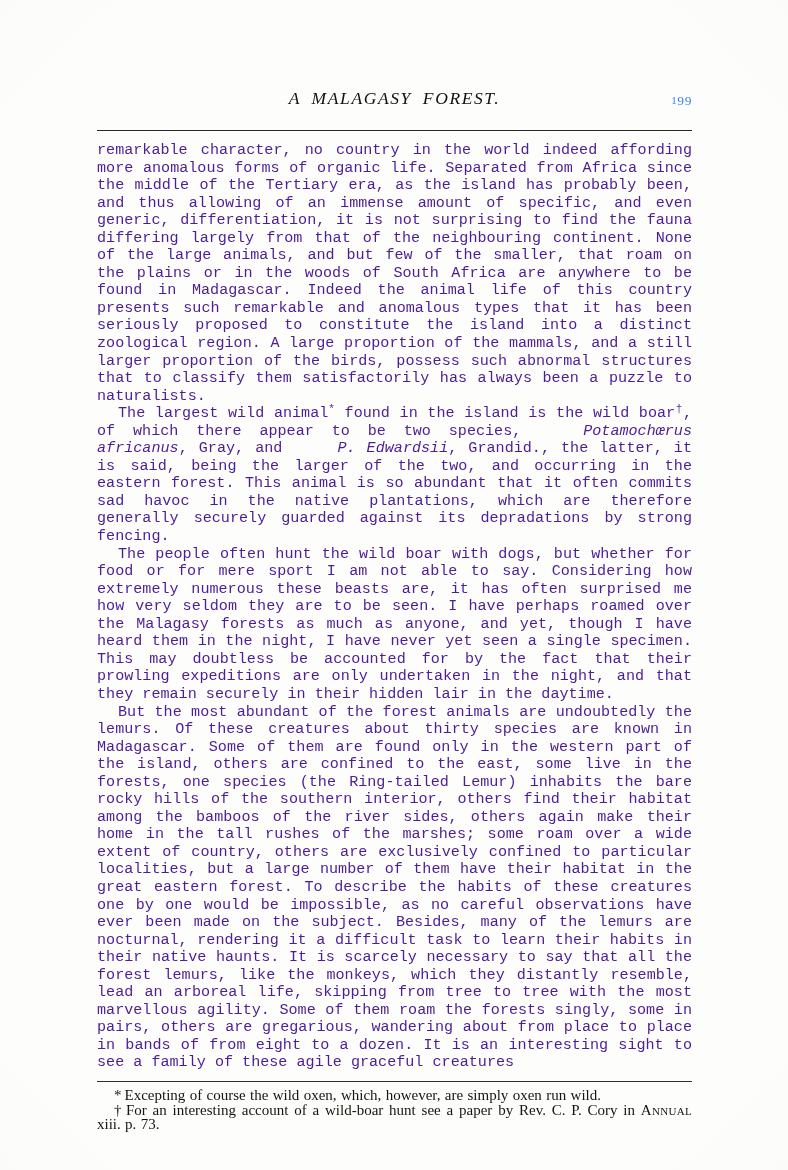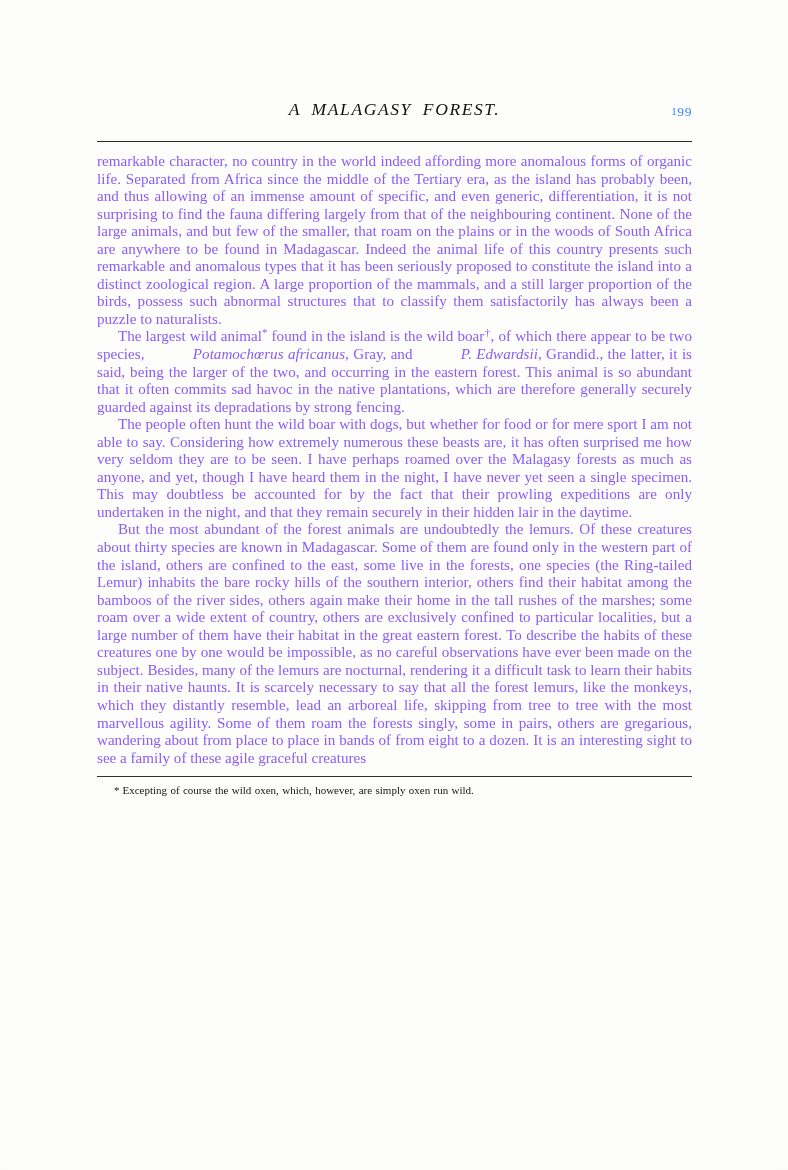--- a/index.html
+++ b/index.html
@@ -22,21 +22,21 @@
     position: absolute;
     inset: 0;
     background:
       radial-gradient(ellipse 120% 100% at 50% 50%, rgba(255,255,255,0) 55%, rgba(120,115,105,0.055) 100%);
     pointer-events: none;
   }
 
   .content {
     position: absolute;
     left: 97px;
-    top: 11px;
+    top: 0;
     width: 595px;
   }
 
   
   .runhead {
     position: relative;
     height: 36px;
     margin-top: 88px;
   }
   .runhead-title {
@@ -73,21 +73,22 @@
   }
 
   
   .body-text p {
     margin: 0;
     font-size: 15.1px;
     line-height: 17.55px;
     text-align: justify;
     text-indent: 21px;
     letter-spacing: 0.01px;
-    color: #8b5cf6;
+    color: #4c1d95;
+    font-family: Liberation Mono, monospace;
     -webkit-font-smoothing: antialiased;
   }
   .body-text p.no-indent {
     text-indent: 0;
   }
   .body-text i {
     font-style: italic;
     margin-left: 44px;
   }
   sup.fn {
@@ -100,21 +101,21 @@
   .rule-foot {
     width: 100%;
     height: 0;
     border-top: 1.4px solid #1b1916;
     margin-top: 9px;
     margin-bottom: 6px;
     opacity: 0.9;
   }
   .footnotes p {
     margin: 0;
-    font-size: 11px;
+    font-size: 15px;
     line-height: 14.6px;
     text-align: justify;
     text-indent: 17px;
     color: #16150f;
     word-spacing: 0.6px;
   }
   .footnotes .smallcaps {
     font-variant: small-caps;
     letter-spacing: 0.3px;
   }
@@ -141,16 +142,17 @@
       <p class="no-indent">remarkable character, no country in the world indeed affording more anomalous forms of organic life. Separated from Africa since the middle of the Tertiary era, as the island has probably been, and thus allowing of an immense amount of specific, and even generic, differentiation, it is not surprising to find the fauna differing largely from that of the neighbouring continent.   None of the large animals, and but few of the smaller, that roam on the plains or in the woods of South Africa are anywhere to be found in Madagascar.   Indeed the animal life of this country presents such remarkable and anomalous types that it has been seriously proposed to constitute the island into a distinct zoological region.   A large proportion of the mammals, and a still larger proportion of the birds, possess such abnormal structures that to classify them satisfactorily has always been a puzzle to naturalists.</p>
       <p id="para-2-host"><span>The largest wild animal</span><sup class="fn">*</sup><span> found in the island is the wild boar</span><sup class="fn">†</sup><span>, of which there appear to be two species, </span><i>Potamochœrus africanus</i><span>, Gray, and </span><i>P. Edwardsii</i><span>, Grandid., the latter, it is said, being the larger of the two, and occurring in the eastern forest.   This animal is so abundant that it often commits sad havoc in the native plantations, which are therefore generally securely guarded against its depradations by strong fencing.</span></p>
       <p>The people often hunt the wild boar with dogs, but whether for food or for mere sport I am not able to say.   Considering how extremely numerous these beasts are, it has often surprised me how very seldom they are to be seen.   I have perhaps roamed over the Malagasy forests as much as anyone, and yet, though I have heard them in the night, I have never yet seen a single specimen.   This may doubtless be accounted for by the fact that their prowling expeditions are only undertaken in the night, and that they remain securely in their hidden lair in the daytime.</p>
       <p>But the most abundant of the forest animals are undoubtedly the lemurs.   Of these creatures about thirty species are known in Madagascar.   Some of them are found only in the western part of the island, others are confined to the east, some live in the forests, one species (the Ring-tailed Lemur) inhabits the bare rocky hills of the southern interior, others find their habitat among the bamboos of the river sides, others again make their home in the tall rushes of the marshes; some roam over a wide extent of country, others are exclusively confined to particular localities, but a large number of them have their habitat in the great eastern forest.   To describe the habits of these creatures one by one would be impossible, as no careful observations have ever been made on the subject.   Besides, many of the lemurs are nocturnal, rendering it a difficult task to learn their habits in their native haunts. It is scarcely necessary to say that all the forest lemurs, like the monkeys, which they distantly resemble, lead an arboreal life, skipping from tree to tree with the most marvellous agility.   Some of them roam the forests singly, some in pairs, others are gregarious, wandering about from place to place in bands of from eight to a dozen.   It is an interesting sight to see a family of these agile graceful creatures</p>
     </div>
 
     <div class="rule-foot"></div>
 
     <div class="footnotes">
       <p><span class="fnmark">*</span><span>Excepting of course the wild oxen, which, however, are simply oxen run wild.</span></p>
+      <p><span class="fnmark">†</span><span>For an interesting account of a wild-boar hunt see a paper by Rev. C. P. Cory in </span><span class="smallcaps">Annual</span><span> xiii. p. 73.</span></p>
     </div>
 
   </div>
 </div>
 
 </body></html>

